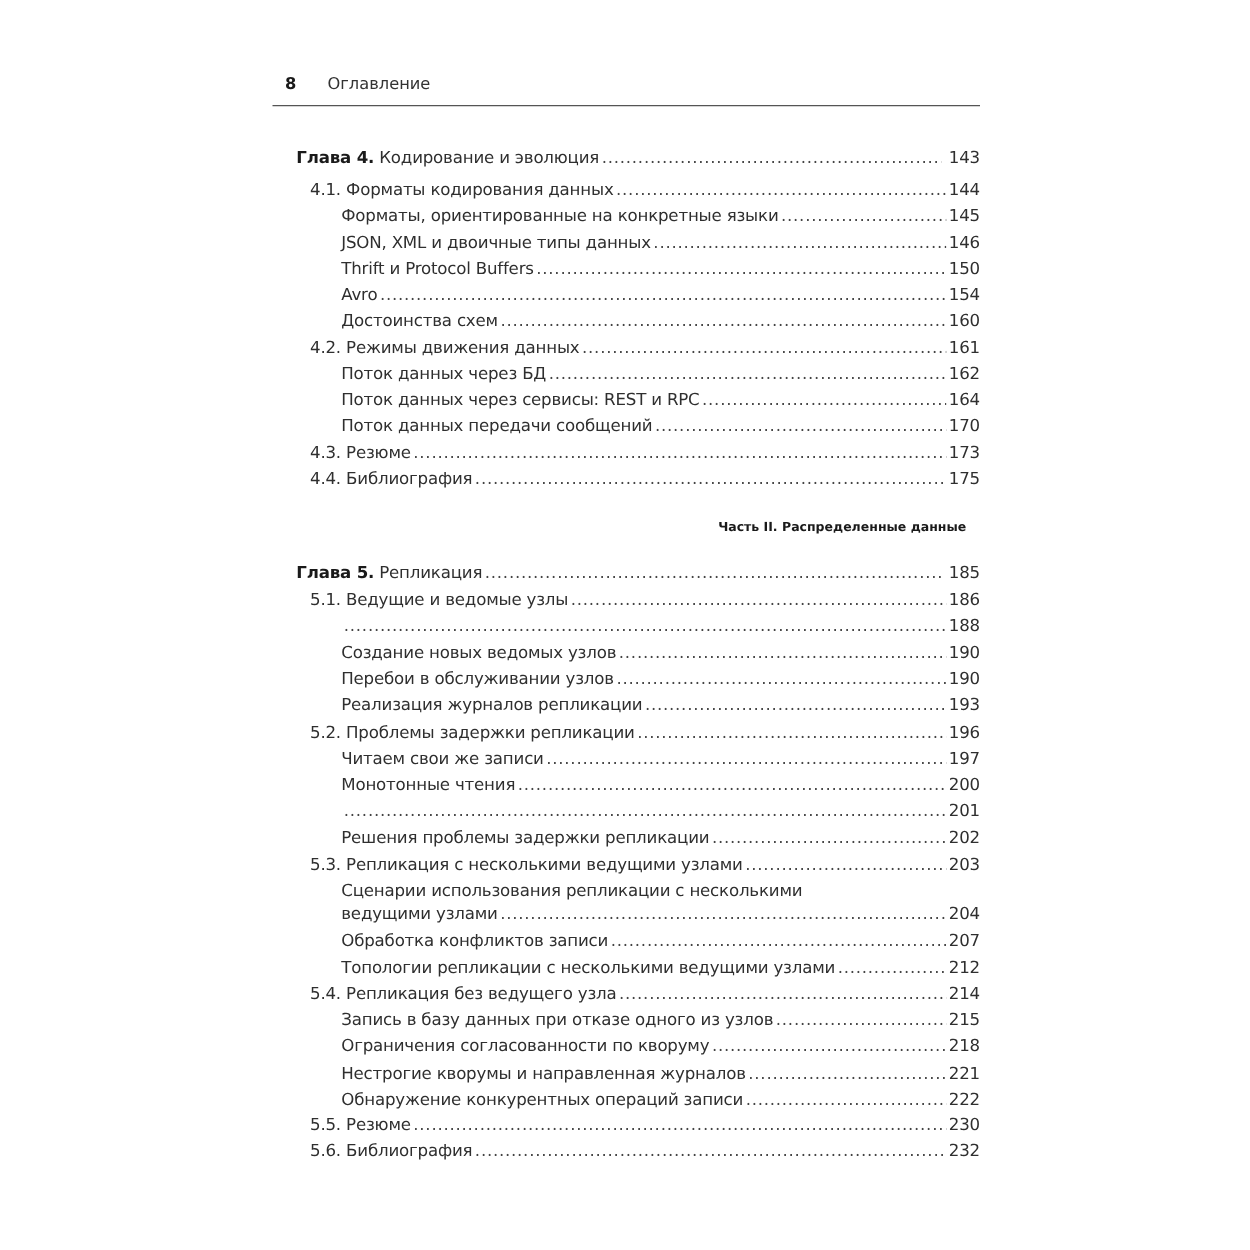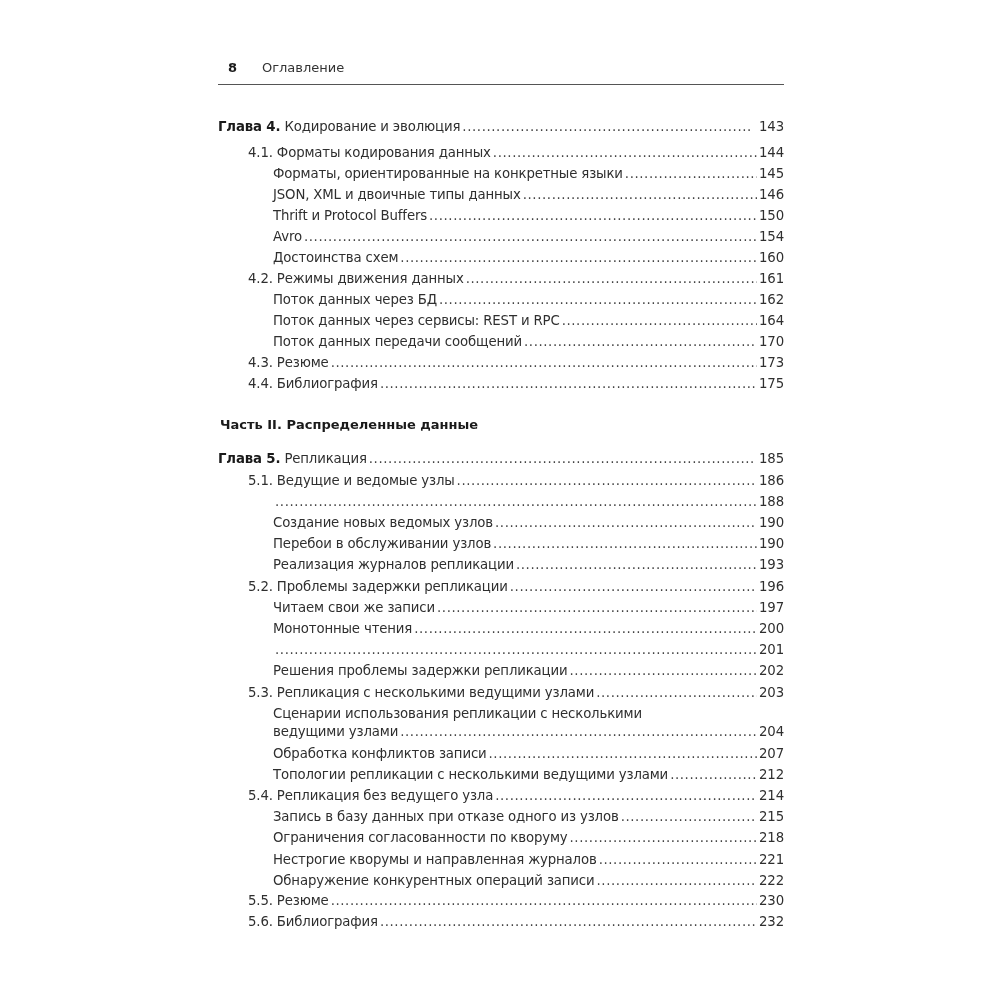--- a/index.html
+++ b/index.html
@@ -6,32 +6,32 @@
   body { width: 1000px; height: 1000px; position: relative; overflow: hidden;
          font-family: "DejaVu Sans", sans-serif; color: #2b2b2b; }
   .page-header { position: absolute; left: 218px; top: 60px; width: 566px; height: 20px; font-size: 13px; }
   .page-num { position: absolute; left: 10px; top: 0; font-weight: bold; color: #1a1a1a; }
   .running-title { position: absolute; left: 44px; top: 0; color: #333; }
   .rule { position: absolute; left: 218px; top: 84px; width: 566px; height: 0; border-top: 1.3px solid #555; }
   .toc { position: absolute; left: 0; top: 0; width: 1000px; }
   .row { position: absolute; right: 216px; height: 20px; line-height: 20px; font-size: 13.3px;
          display: flex; align-items: baseline; white-space: nowrap; color: #2f2f2f; letter-spacing: -0.15px; }
   .row .title { flex: 0 0 auto; }
-  .row .title b { color: #1a1a1a; }
+  .row .title b { color: #1a1a1a; margin-left: 19px; }
   .row .leader { flex: 1 1 auto; overflow: hidden; margin: 0 2px; color: #444; letter-spacing: 0.6px; }
   .row .leader::before { content: "........................................................................................................................................................................"; }
   .row .pg { flex: 0 0 auto; text-align: right; }
   .row.chapter .pg { margin-left: 4px; }
   .lvl0 { left: 218px; }
   .lvl1 { left: 248px; }
   .lvl2 { left: 273px; }
   .wrapline { position: absolute; left: 273px; height: 20px; line-height: 20px; font-size: 13.3px;
               color: #2f2f2f; white-space: nowrap; letter-spacing: -0.15px; }
-  .part-title { position: absolute; left: 220px; width: 566px; top: 417px; text-align: left;
-                font-size: 13px; font-weight: bold; color: #1a1a1a; }
+  .part-title { position: absolute; left: 207px; width: 566px; top: 417px; text-align: right;
+                font-size: 10px; font-weight: bold; color: #1a1a1a; }
 </style>
 </head>
 <body>
 
 <div class="page-header">
   <span class="page-num">8</span>
   <span class="running-title">Оглавление</span>
 </div>
 <div class="rule"></div>
 

